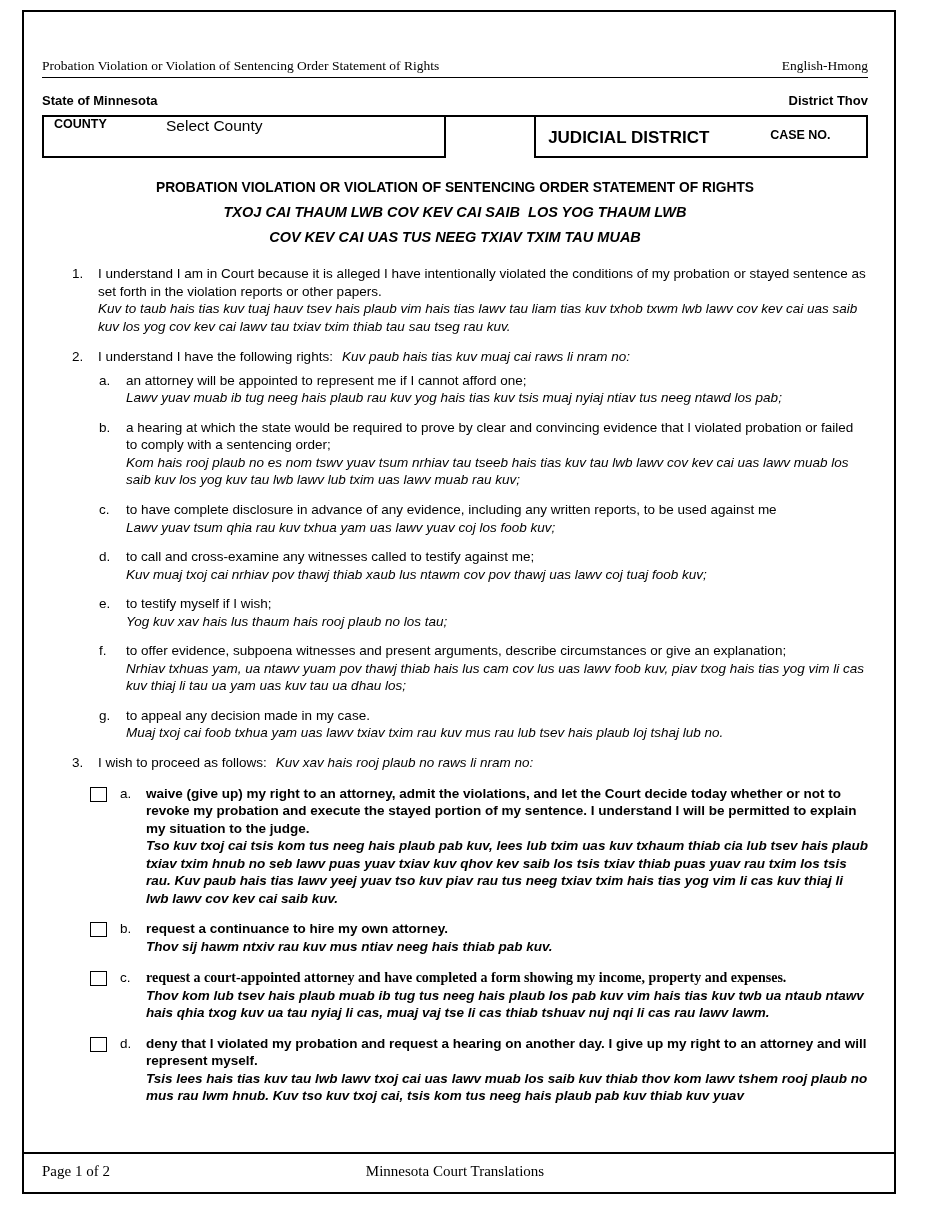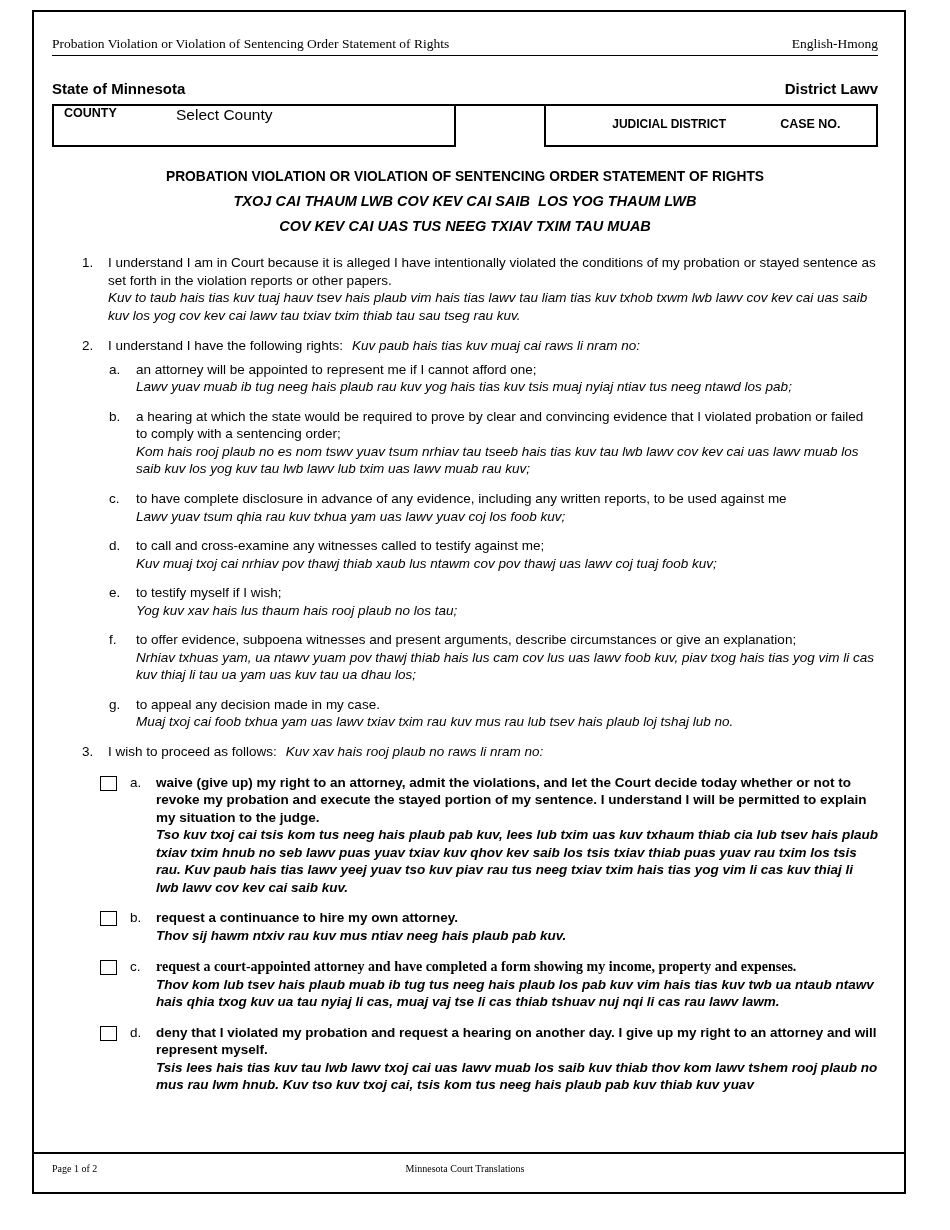--- a/index.html
+++ b/index.html
@@ -1,49 +1,49 @@
 <!DOCTYPE html>
 <html><head>
 <meta charset="utf-8">
 <style>
   * { margin:0; padding:0; box-sizing:border-box; }
   html, body { width:950px; height:1230px; background:#ffffff; }
   body { font-family:"Liberation Sans","DejaVu Sans",sans-serif; color:#000; position:relative; }
 
   .sheet {
-    position:absolute; left:32px; top:10px; width:874px; height:1184px;
+    position:absolute; left:22px; top:10px; width:874px; height:1184px;
     border:2px solid #000; background:#fff;
-    padding:24px 26px 0 18px;
+    padding:46px 26px 0 18px;
     display:flex; flex-direction:column; overflow:hidden;
   }
 
   .doc-header {
     display:flex; justify-content:space-between; align-items:flex-end;
     font-family:"Liberation Serif","DejaVu Serif",serif; font-size:13.5px;
     border-bottom:1px solid #000; padding-bottom:3px;
   }
 
   .state-row {
     display:flex; justify-content:space-between;
-    font-weight:bold; font-size:15px;
-    margin-top:24px; padding-bottom:7px; border-bottom:2px solid #000;
+    font-weight:bold; font-size:13px;
+    margin-top:15px; padding-bottom:7px; border-bottom:2px solid #000;
   }
 
   .boxes-row { display:flex; }
   .county-box {
     width:446px; height:43px; border:2px solid #000; margin-top:-2px;
     display:flex; align-items:flex-start; padding-left:10px;
   }
   .county-label { font-weight:bold; font-size:12.5px; width:112px; }
   .county-value { font-size:15.5px; cursor:default; }
   .case-box {
     width:368px; height:43px; border:2px solid #000; margin-top:-2px; margin-left:88px;
     display:flex; align-items:flex-start; padding:11px 0 0 12px;
   }
-  .jd-label { font-weight:bold; font-size:12px; width:222px;text-align:center; }
+  .jd-label { font-weight:bold; font-size:17px; width:222px; }
   .case-label { font-weight:bold; font-size:12.5px; }
 
   .form-title { text-align:center; margin-top:22px; }
   .ft1 { font-weight:bold; font-size:13.8px; }
   .ft2 { font-weight:bold; font-style:italic; font-size:14.5px; margin-top:9px; white-space:pre-wrap; }
 
   .bodylist { margin-top:20px; font-size:13.5px; line-height:1.3; }
 
   .item { display:flex; margin-bottom:13px; }
   .item.tight { margin-bottom:6px; }
@@ -63,39 +63,39 @@
     flex:none; margin-top:2px; margin-right:13px; cursor:pointer;
   }
   .opt-letter { width:26px; flex:none; }
   .opt-body { flex:1;font-weight:bold; }
   .serif-en { font-family:"Liberation Serif","DejaVu Serif",serif; font-size:14px; }
 
   .footer {
     margin-top:auto; border-top:2px solid #000;
     margin-left:-18px; margin-right:-26px;
     padding:9px 26px 0 18px; height:40px;
-    display:flex; font-family:"Liberation Serif","DejaVu Serif",serif; font-size:10px;
+    display:flex; font-family:"Liberation Serif","DejaVu Serif",serif; font-size:15px;
   }
   .footer .fl { flex:1; }
   .footer .fc { flex:1; text-align:center; }
   .footer .fr { flex:1; text-align:right;margin-top:28px; }
 </style>
 </head>
 <body>
 
 <div class="sheet">
 
   <div class="doc-header">
     <span>Probation Violation or Violation of Sentencing Order Statement of Rights</span>
     <span>English-Hmong</span>
   </div>
 
   <div class="state-row">
     <span>State of Minnesota</span>
-    <span>District Lawv</span>
+    <span>District Thov</span>
   </div>
 
   <div class="boxes-row">
     <div class="county-box">
       <span class="county-label">COUNTY</span>
       <span class="county-value">Select County</span>
     </div>
     <div class="case-box">
       <span class="jd-label">JUDICIAL DISTRICT</span>
       <span class="case-label">CASE NO.</span>
@@ -195,21 +195,21 @@
         <div>waive (give up) my right to an attorney, admit the violations, and let the Court decide today whether or not to revoke my probation and execute the stayed portion of my sentence. I understand I will be permitted to explain my situation to the judge.</div>
         <div class="hm">Tso kuv txoj cai tsis kom tus neeg hais plaub pab kuv, lees lub txim uas kuv txhaum thiab cia lub tsev hais plaub txiav txim hnub no seb lawv puas yuav txiav kuv qhov kev saib los tsis txiav thiab puas yuav rau txim los tsis rau. Kuv paub hais tias lawv yeej yuav tso kuv piav rau tus neeg txiav txim hais tias yog vim li cas kuv thiaj li lwb lawv cov kev cai saib kuv.</div>
       </div>
     </div>
 
     <div class="opt">
       <div class="checkbox"></div>
       <div class="opt-letter">b.</div>
       <div class="opt-body">
         <div>request a continuance to hire my own attorney.</div>
-        <div class="hm">Thov sij hawm ntxiv rau kuv mus ntiav neeg hais plaub pab kuv.</div>
+        <div class="hm">Thov sij hawm ntxiv rau kuv mus ntiav neeg hais thiab pab kuv.</div>
       </div>
     </div>
 
     <div class="opt">
       <div class="checkbox"></div>
       <div class="opt-letter">c.</div>
       <div class="opt-body">
         <div class="serif-en">request a court-appointed attorney and have completed a form showing my income, property and expenses.</div>
         <div class="hm">Thov kom lub tsev hais plaub muab ib tug tus neeg hais plaub los pab kuv vim hais tias kuv twb ua ntaub ntawv hais qhia txog kuv ua tau nyiaj li cas, muaj vaj tse li cas thiab tshuav nuj nqi li cas rau lawv lawm.</div>
       </div>

